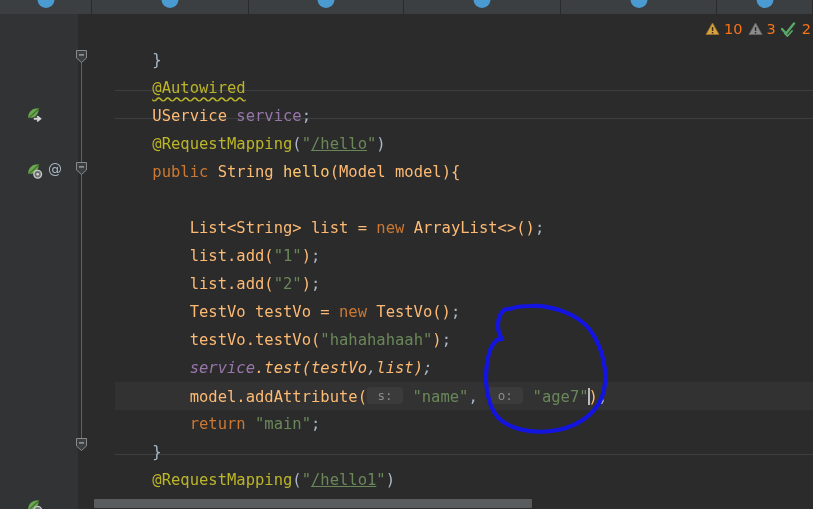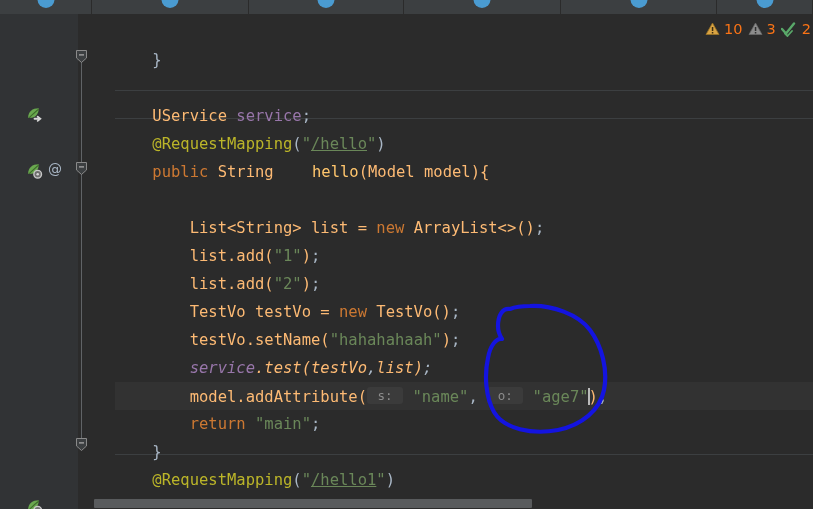--- a/index.html
+++ b/index.html
@@ -111,21 +111,21 @@
     height: 1px;
     background: #3c3f41;
   }
 
   
   .kw      { color: #cc7832; }
   .str     { color: #6a8759; }
   .anno    { color: #bbb529; }
   .type    { color: #fdba74; }
   .plain   { color: #a9b7c6; }
-  .meth    { color: #ffc66d; margin-left: 29px; }
+  .meth    { color: #ffc66d; }
   .field   { color: #9876aa; }
   .punct   { color: #a9b7c6; }
   .url     { color: #6a8759; text-decoration: underline; }
   .warnsq  {
     text-decoration: underline;
     text-decoration-style: wavy;
     text-decoration-color: #bbb529;
     text-underline-offset: 3px;
   }
   .greensq {
@@ -284,30 +284,30 @@
     <div id="separators">
         <div class="sep" style="top: 76px;"></div>
         <div class="sep" style="top: 104px;"></div>
         <div class="sep" style="top: 440px;"></div>
       </div>
 
     <div class="code-area">
       <div id="code-lines">
           <div class="line" style="top: 4px;"></div>
           <div class="line" style="top: 32px;"><span class="punct">    }</span></div>
-          <div class="line" style="top: 60px;"><span class="plain">    </span></div>
+          <div class="line" style="top: 60px;"><span class="plain">    </span><span class="anno warnsq">@Autowired</span></div>
           <div class="line" style="top: 88px;"><span class="plain">    </span><span class="type">UService </span><span class="field">service</span><span class="punct">;</span></div>
           <div class="line" style="top: 116px;"><span class="plain">    </span><span class="anno">@RequestMapping</span><span class="punct">(</span><span class="str">"</span><span class="url">/hello</span><span class="str">"</span><span class="punct">)</span></div>
           <div class="line" style="top: 144px;"><span class="plain">    </span><span class="kw">public </span><span class="type">String </span><span class="meth">hello</span><span class="type">(Model model){</span></div>
           <div class="line" style="top: 172px;"></div>
           <div class="line" style="top: 200px;"><span class="plain">        </span><span class="type">List&lt;String&gt; list = </span><span class="kw">new </span><span class="type">ArrayList&lt;&gt;()</span><span class="punct">;</span></div>
           <div class="line" style="top: 228px;"><span class="plain">        </span><span class="type">list.add(</span><span class="str">"1"</span><span class="type">)</span><span class="punct">;</span></div>
           <div class="line" style="top: 256px;"><span class="plain">        </span><span class="type">list.add(</span><span class="str">"2"</span><span class="type">)</span><span class="punct">;</span></div>
           <div class="line" style="top: 284px;"><span class="plain">        </span><span class="type">TestVo testVo = </span><span class="kw">new </span><span class="type">TestVo()</span><span class="punct">;</span></div>
-          <div class="line" style="top: 312px;"><span class="plain">        </span><span class="type">testVo.setName(</span><span class="str">"</span><span class="str greensq">hahahahaah</span><span class="str">"</span><span class="type">)</span><span class="punct">;</span></div>
+          <div class="line" style="top: 312px;"><span class="plain">        </span><span class="type">testVo.testVo(</span><span class="str">"</span><span class="str greensq">hahahahaah</span><span class="str">"</span><span class="type">)</span><span class="punct">;</span></div>
           <div class="line" style="top: 340px; font-style: italic;"><span class="plain">        </span><span class="field">service</span><span class="type">.test(testVo</span><span class="punct">,</span><span class="type">list)</span><span class="punct">;</span></div>
           <div class="cur-line-hl" style="top: 368px; left: -115px;"></div>
           <div class="line" style="top: 368px;"><span class="plain">        </span><span class="type">model.addAttribute(</span><span class="hint"> s: </span><span class="plain"> </span><span class="str">"name"</span><span class="punct">,</span><span class="plain"> </span><span class="hint"> o: </span><span class="plain"> </span><span class="str">"age7"</span><span class="caret"></span><span class="type">)</span><span class="punct">;</span></div>
           <div class="line" style="top: 396px;"><span class="plain">        </span><span class="kw">return </span><span class="str">"main"</span><span class="punct">;</span></div>
           <div class="line" style="top: 424px;"><span class="punct">    }</span></div>
           <div class="line" style="top: 452px;"><span class="plain">    </span><span class="anno">@RequestMapping</span><span class="punct">(</span><span class="str">"</span><span class="url">/hello1</span><span class="str">"</span><span class="punct">)</span></div>
           <div class="line" style="top: 480px;"><span class="plain">    </span><span class="kw">public </span><span class="type">String </span><span class="meth">hello1</span><span class="type">(Model model){</span></div>
           <div class="line" style="top: 508px;"></div>
         </div>
     </div>

